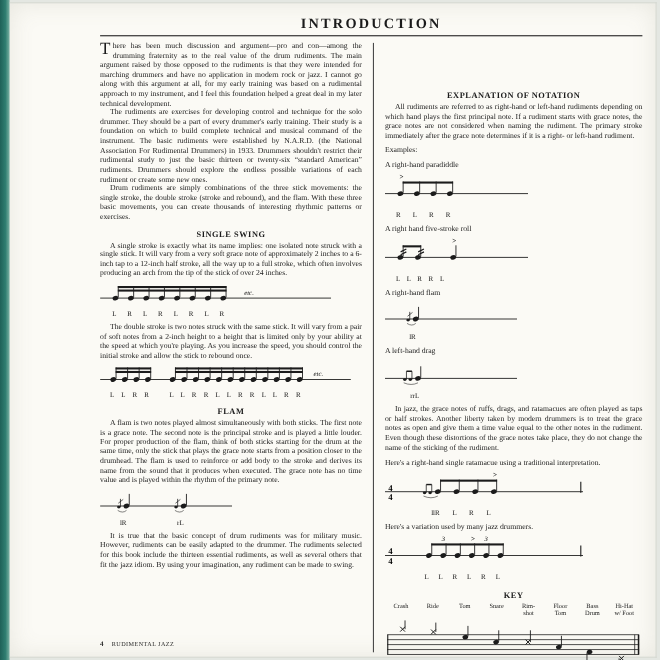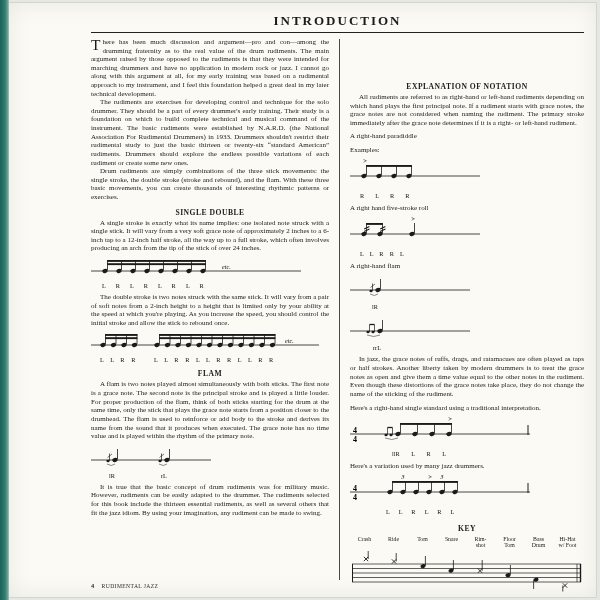--- a/index.html
+++ b/index.html
@@ -44,21 +44,21 @@
       <h1 class="title">INTRODUCTION</h1>
       <div class="title-rule"></div>
 
       <div class="cols">
 
         <div class="col-left">
           <p class="para"><span class="dropcap">T</span><span>here has been much discussion and argument—pro and con—among the drumming fraternity as to the real value of the drum rudiments. The main argument raised by those opposed to the rudiments is that they were intended for marching drummers and have no application in modern rock or jazz. I cannot go along with this argument at all, for my early training was based on a rudimental approach to my instrument, and I feel this foundation helped a great deal in my later technical development.</span></p>
           <p class="para ind">The rudiments are exercises for developing control and technique for the solo drummer. They should be a part of every drummer's early training. Their study is a foundation on which to build complete technical and musical command of the instrument. The basic rudiments were established by N.A.R.D. (the National Association For Rudimental Drummers) in 1933. Drummers shouldn't restrict their rudimental study to just the basic thirteen or twenty-six “standard American” rudiments. Drummers should explore the endless possible variations of each rudiment or create some new ones.</p>
           <p class="para ind">Drum rudiments are simply combinations of the three stick movements: the single stroke, the double stroke (stroke and rebound), and the flam. With these three basic movements, you can create thousands of interesting rhythmic patterns or exercises.</p>
 
-          <h2 class="shead">SINGLE DOUBLE</h2>
+          <h2 class="shead">SINGLE SWING</h2>
           <p class="para ind">A single stroke is exactly what its name implies: one isolated note struck with a single stick. It will vary from a very soft grace note of approximately 2 inches to a 6-inch tap to a 12-inch half stroke, all the way up to a full stroke, which often involves producing an arch from the tip of the stick of over 24 inches.</p>
           <div class="notation" style="height:33px">
             <div class="nsvg"><svg width="210" height="24" viewBox="0 0 210 24">
                   <line x1="0" y1="15" x2="210" y2="15" stroke="#1b1b1b" stroke-width="0.8"></line>
                   <ellipse cx="14" cy="15" rx="2.7" ry="2.05" fill="#1b1b1b" transform="rotate(-18 14 15)"></ellipse>
                   <line x1="16.5" y1="14.2" x2="16.5" y2="4" stroke="#1b1b1b" stroke-width="0.8"></line>
                   <ellipse cx="28" cy="15" rx="2.7" ry="2.05" fill="#1b1b1b" transform="rotate(-18 28 15)"></ellipse>
                   <line x1="30.5" y1="14.2" x2="30.5" y2="4" stroke="#1b1b1b" stroke-width="0.8"></line>
                   <ellipse cx="42" cy="15" rx="2.7" ry="2.05" fill="#1b1b1b" transform="rotate(-18 42 15)"></ellipse>
                   <line x1="44.5" y1="14.2" x2="44.5" y2="4" stroke="#1b1b1b" stroke-width="0.8"></line>
@@ -149,23 +149,23 @@
 
           <p class="para ind">It is true that the basic concept of drum rudiments was for military music. However, rudiments can be easily adapted to the drummer. The rudiments selected for this book include the thirteen essential rudiments, as well as several others that fit the jazz idiom. By using your imagination, any rudiment can be made to swing.</p>
         </div>
 
         <div class="divider"></div>
 
         <div class="col-right">
           <h2 class="shead first">EXPLANATION OF NOTATION</h2>
           <p class="para ind">All rudiments are referred to as right-hand or left-hand rudiments depending on which hand plays the first principal note. If a rudiment starts with grace notes, the grace notes are not considered when naming the rudiment. The primary stroke immediately after the grace note determines if it is a right- or left-hand rudiment.</p>
 
+          <p class="cap">Examples:</p>
+
           <p class="cap">A right-hand paradiddle</p>
-
-          <p class="cap">Examples:</p>
           <div class="notation" style="height:41px">
             <div class="nsvg"><svg width="130" height="32" viewBox="0 0 130 32">
                   <line x1="0" y1="18" x2="130" y2="18" stroke="#1b1b1b" stroke-width="0.8"></line>
                   <ellipse cx="14" cy="18" rx="2.7" ry="2.05" fill="#1b1b1b" transform="rotate(-18 14 18)"></ellipse>
                   <line x1="16.5" y1="17.2" x2="16.5" y2="7" stroke="#1b1b1b" stroke-width="0.8"></line>
                   <ellipse cx="29" cy="18" rx="2.7" ry="2.05" fill="#1b1b1b" transform="rotate(-18 29 18)"></ellipse>
                   <line x1="31.5" y1="17.2" x2="31.5" y2="7" stroke="#1b1b1b" stroke-width="0.8"></line>
                   <ellipse cx="44" cy="18" rx="2.7" ry="2.05" fill="#1b1b1b" transform="rotate(-18 44 18)"></ellipse>
                   <line x1="46.5" y1="17.2" x2="46.5" y2="7" stroke="#1b1b1b" stroke-width="0.8"></line>
                   <ellipse cx="59" cy="18" rx="2.7" ry="2.05" fill="#1b1b1b" transform="rotate(-18 59 18)"></ellipse>
@@ -203,38 +203,39 @@
                   <ellipse cx="21" cy="18" rx="1.6" ry="1.25" fill="#1b1b1b"></ellipse>
                   <line x1="22.5" y1="18" x2="22.5" y2="10.5" stroke="#1b1b1b" stroke-width="0.7"></line>
                   <line x1="20.5" y1="14.5" x2="25" y2="11" stroke="#1b1b1b" stroke-width="0.6"></line>
                   <path d="M 20 21 Q 24.5 24 28 21" fill="none" stroke="#1b1b1b" stroke-width="0.5"></path>
                   <ellipse cx="28" cy="17" rx="2.7" ry="2.05" fill="#1b1b1b" transform="rotate(-18 28 17)"></ellipse>
                   <line x1="30.5" y1="16.2" x2="30.5" y2="6" stroke="#1b1b1b" stroke-width="0.8"></line>
                 </svg></div>
             <span class="stick" style="left:22px">lR</span>
           </div>
 
+          <p class="cap">A left-hand drag</p>
           <div class="notation" style="height:37px">
             <div class="nsvg"><svg width="120" height="28" viewBox="0 0 120 28">
                   <line x1="0" y1="17" x2="120" y2="17" stroke="#1b1b1b" stroke-width="0.8"></line>
                   <ellipse cx="18" cy="18" rx="1.6" ry="1.25" fill="#1b1b1b"></ellipse>
                   <line x1="19.5" y1="18" x2="19.5" y2="10.5" stroke="#1b1b1b" stroke-width="0.7"></line>
                   <ellipse cx="23" cy="18" rx="1.6" ry="1.25" fill="#1b1b1b"></ellipse>
                   <line x1="24.5" y1="18" x2="24.5" y2="10.5" stroke="#1b1b1b" stroke-width="0.7"></line>
                   <line x1="19.5" y1="10.5" x2="24.5" y2="10.5" stroke="#1b1b1b" stroke-width="1.3"></line>
                   <path d="M 17 21 Q 24 24 30 21" fill="none" stroke="#1b1b1b" stroke-width="0.5"></path>
                   <ellipse cx="30" cy="17" rx="2.7" ry="2.05" fill="#1b1b1b" transform="rotate(-18 30 17)"></ellipse>
                   <line x1="32.5" y1="16.2" x2="32.5" y2="6" stroke="#1b1b1b" stroke-width="0.8"></line>
                 </svg></div>
             <span class="stick" style="left:23px">rrL</span>
           </div>
 
           <p class="para ind" style="margin-top:4px">In jazz, the grace notes of ruffs, drags, and ratamacues are often played as taps or half strokes. Another liberty taken by modern drummers is to treat the grace notes as open and give them a time value equal to the other notes in the rudiment. Even though these distortions of the grace notes take place, they do not change the name of the sticking of the rudiment.</p>
 
-          <p class="cap" style="margin-top:6px">Here's a right-hand single standard using a traditional interpretation.</p>
+          <p class="cap" style="margin-top:6px">Here's a right-hand single ratamacue using a traditional interpretation.</p>
           <div class="notation" style="height:41px">
             <div class="nsvg"><svg width="180" height="32" viewBox="0 0 180 32">
                   <line x1="0" y1="18" x2="180" y2="18" stroke="#1b1b1b" stroke-width="0.8"></line>
                   <text x="3" y="17" class="ts" font-size="8" font-weight="bold">4</text>
                   <text x="3" y="25.5" class="ts" font-size="8" font-weight="bold">4</text>
                   <line x1="178" y1="9" x2="178" y2="19" stroke="#1b1b1b" stroke-width="1"></line>
                   <ellipse cx="36" cy="19" rx="1.6" ry="1.25" fill="#1b1b1b"></ellipse>
                   <line x1="37.5" y1="19" x2="37.5" y2="11.5" stroke="#1b1b1b" stroke-width="0.7"></line>
                   <ellipse cx="41" cy="19" rx="1.6" ry="1.25" fill="#1b1b1b"></ellipse>
                   <line x1="42.5" y1="19" x2="42.5" y2="11.5" stroke="#1b1b1b" stroke-width="0.7"></line>

